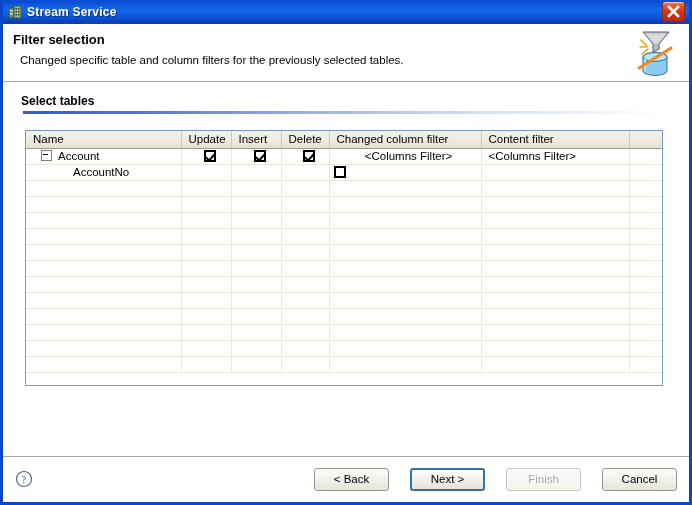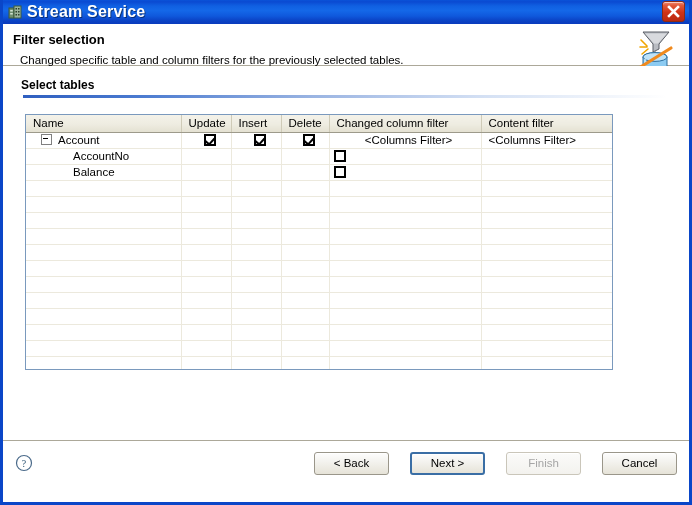--- a/index.html
+++ b/index.html
@@ -44,21 +44,21 @@
     border-bottom: 1px solid #0a3cbe;
   }
   .titlebar-icon {
     width: 16px;
     height: 16px;
     margin-right: 4px;
     flex: 0 0 auto;
   }
   .titlebar-text {
     color: #ffffff;
-    font-size: 16px;
+    font-size: 12px;
     font-weight: bold;
     letter-spacing: 0.2px;
     text-shadow: 1px 1px 0 rgba(0,0,0,0.45);
     white-space: nowrap;
     flex: 1 1 auto;
   }
   .close-btn {
     width: 21px;
     height: 19px;
     margin-right: 2px;
@@ -71,21 +71,21 @@
     cursor: pointer;
   }
   .close-btn svg { position:absolute; left:0; top:0; }
 
   
   .banner {
     position: relative;
     background: #ffffff;
     padding: 8px 12px 7px 10px;
     border-bottom: 1px solid #aca899;
-    height: 42px;
+    height: 58px;
     box-sizing: border-box;
   }
   .banner-title {
     font-size: 13px;
     font-weight: bold;
     color: #000000;
     margin: 0 0 7px 0;
   }
   .banner-desc {
     font-size: 11.5px;
@@ -119,21 +119,21 @@
     height: 3px;
     margin: 0 22px 0 20px;
     background: linear-gradient(90deg, #2f5fc0 0%, #4a7ad0 18%, #9ab4e2 45%, #d5e1f4 72%, #ffffff 100%);
   }
 
   
   .table-wrap {
     position: absolute;
     left: 22px;
     top: 48px;
-    width: 588px;
+    width: 638px;
     height: 256px;
     box-sizing: border-box;
     border: 1px solid #7a99bd;
     background: #ffffff;
     overflow: hidden;
   }
   table.grid {
     border-collapse: collapse;
     table-layout: fixed;
     width: 100%;
@@ -355,33 +355,20 @@
             <td class="c-center"></td>
             <td class="c-center"></td>
             <td class="c-center"></td>
             <td style="text-align:left;padding-left:4px;">
               <span class="cbx"></span>
             </td>
             <td></td>
             <td class="last"></td>
           </tr>
 
-          <tr>
-            <td>
-              <span class="indent-child">Balance</span>
-            </td>
-            <td class="c-center"></td>
-            <td class="c-center"></td>
-            <td class="c-center"></td>
-            <td style="text-align:left;padding-left:4px;">
-              <span class="cbx"></span>
-            </td>
-            <td></td>
-            <td class="last"></td>
-          </tr>
 
           <tr>
               <td></td>
               <td></td>
               <td></td>
               <td></td>
               <td></td>
               <td></td>
               <td class="last"></td>
             </tr>

